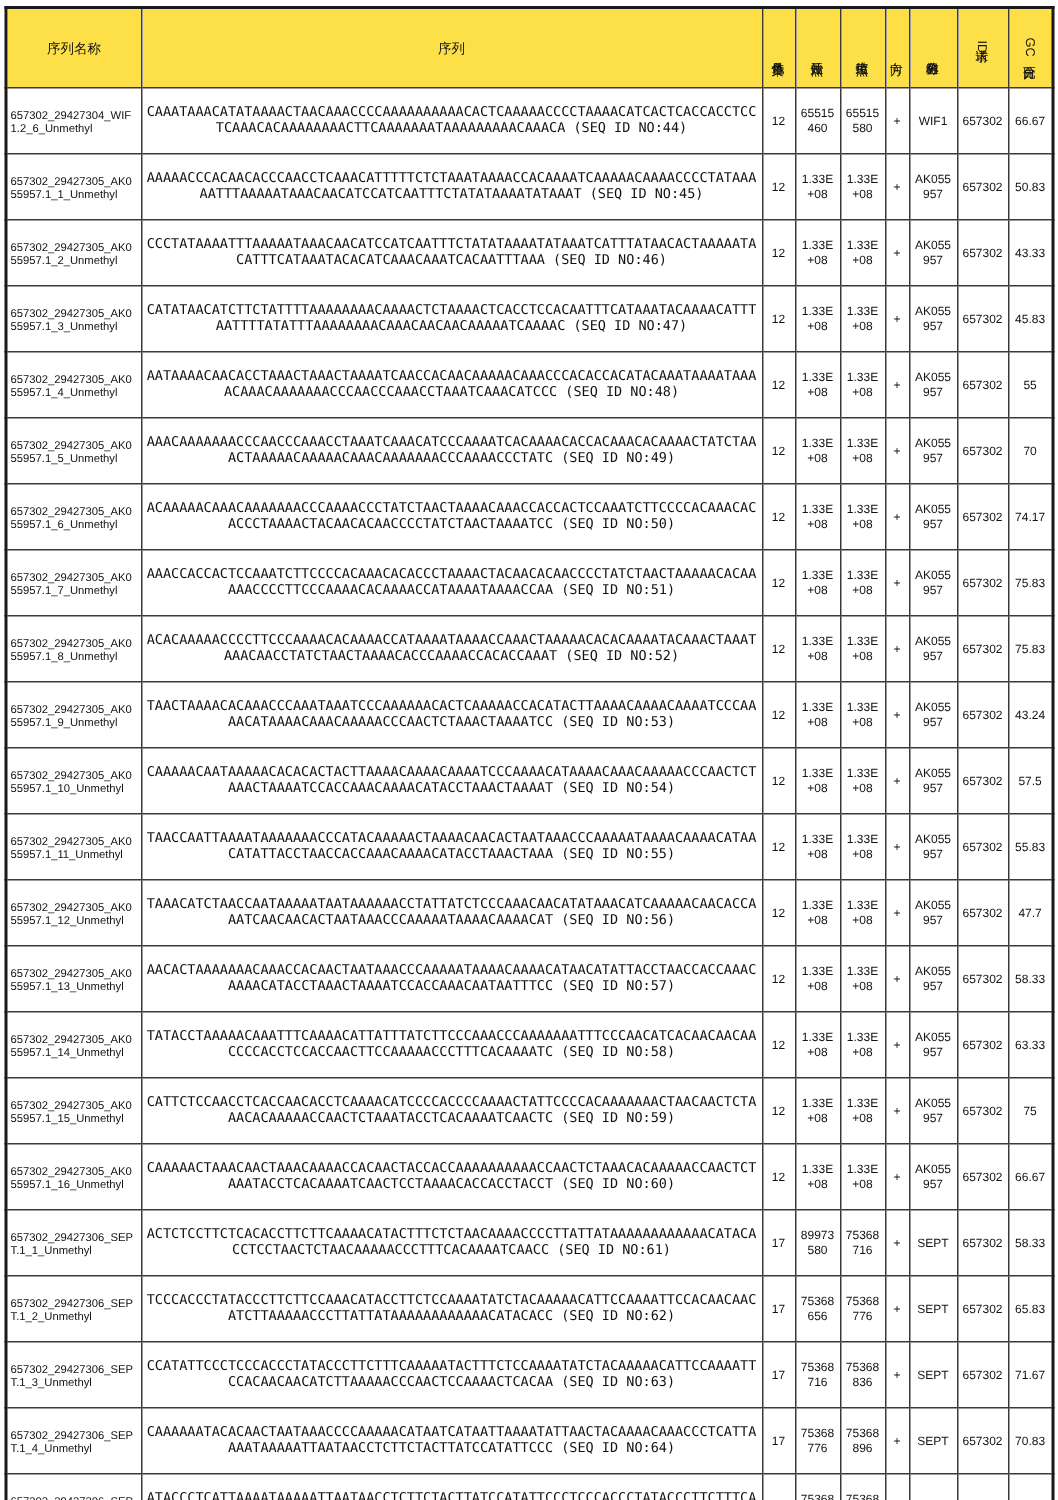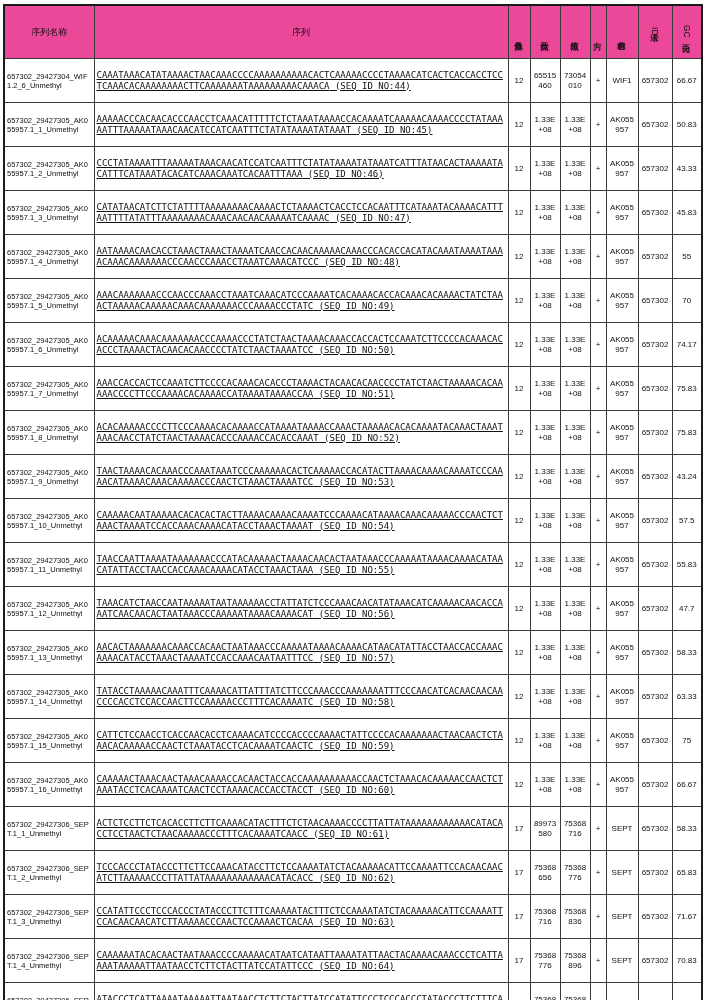--- a/index.html
+++ b/index.html
@@ -13,42 +13,41 @@
     position:absolute;left:3px;top:4px;width:698px;
     border-collapse:collapse;table-layout:fixed;
     border:2px solid #1a1a1a;
   }
   th,td{
     border:1px solid #3a3a3a;
     padding:1px 2px;
     vertical-align:middle;
     overflow:hidden;
   }
-  thead th{height:50px;font-weight:normal;font-size:9px;text-align:center;background:#ec4899;}
+  thead th{height:50px;font-weight:normal;font-size:9px;text-align:center;background:#fde047;}
   .vert{
     writing-mode:vertical-rl;
     text-orientation:mixed;
     display:inline-block;
     font-size:8.5px;
     line-height:10px;
     max-height:48px;
   }
   td{height:41px;}
   .c-name{
     font-size:7.5px;line-height:9px;
     word-break:break-all;
     font-family:"Liberation Sans","DejaVu Sans",sans-serif;
     text-align:left;
   }
   .c-seq{
     font-family:"DejaVu Sans Mono","Liberation Mono",monospace;
     font-size:9px;line-height:10.5px;
     word-break:break-all;
-    text-align:left;
-    text-decoration:underline;
+    text-align:center;
   }
   .c-num{
     font-size:8px;line-height:9.5px;
     text-align:center;
     word-break:break-all;
     font-family:"Liberation Sans","DejaVu Sans",sans-serif;
   }
   .seq-id{white-space:nowrap;}
 </style>
 </head>
@@ -79,21 +78,21 @@
         <th><span class="vert">请求ID</span></th>
         <th><span class="vert">GC百分比</span></th>
       </tr>
     </thead>
     <tbody>
     <tr>
       <td class="c-name"><span>657302_29427304_WIF1.2_6_Unmethyl</span></td>
       <td class="c-seq"><span>CAAATAAACATATAAAACTAACAAACCCCAAAAAAAAAACACTCAAAAACCCCTAAAACATCACTCACCACCTCCTCAAACACAAAAAAAACTTCAAAAAAATAAAAAAAAACAAACA</span> <span class="seq-id">(SEQ ID NO:44)</span></td>
       <td class="c-num"><span>12</span></td>
       <td class="c-num"><span>65515460</span></td>
-      <td class="c-num"><span>73054010</span></td>
+      <td class="c-num"><span>65515580</span></td>
       <td class="c-num"><span>+</span></td>
       <td class="c-num"><span>WIF1</span></td>
       <td class="c-num"><span>657302</span></td>
       <td class="c-num"><span>66.67</span></td>
     </tr>
 
     <tr>
       <td class="c-name"><span>657302_29427305_AK055957.1_1_Unmethyl</span></td>
       <td class="c-seq"><span>AAAAACCCACAACACCCAACCTCAAACATTTTTCTCTAAATAAAACCACAAAATCAAAAACAAAACCCCTATAAAAATTTAAAAATAAACAACATCCATCAATTTCTATATAAAATATAAAT</span> <span class="seq-id">(SEQ ID NO:45)</span></td>
       <td class="c-num"><span>12</span></td>

